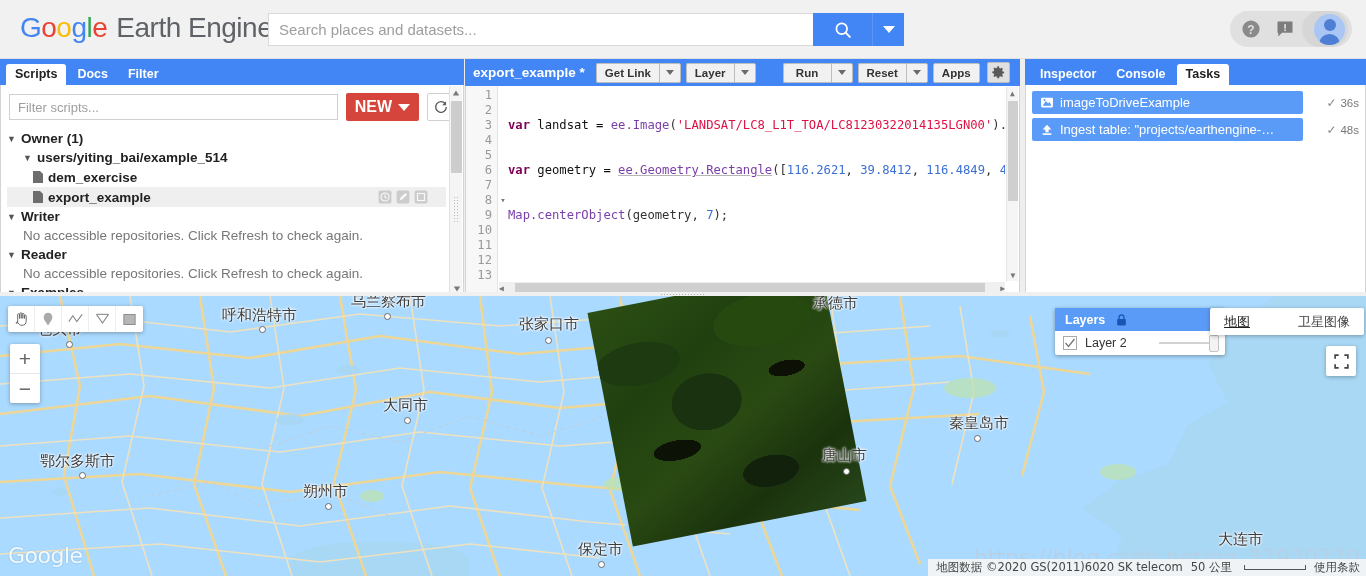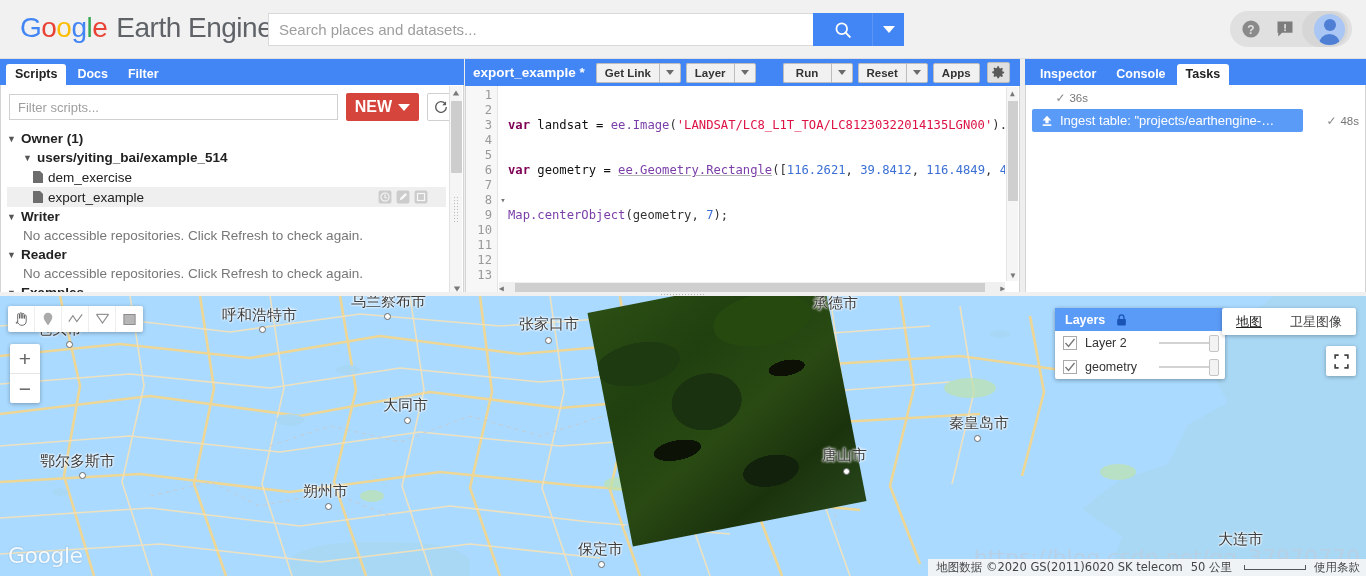--- a/index.html
+++ b/index.html
@@ -83,21 +83,21 @@
     display:flex;align-items:center;justify-content:center;cursor:pointer;
   }
 
   .tree { padding: 2px 0 0 6px; font-size:13.5px; color:#222; }
   .tnode { display:flex; align-items:center; height:19px; }
   .tw { color:#555; font-size:9px; margin-right:5px; }
   .tnode.bold { font-weight:bold; }
   .tnode.lvl1 { padding-left:0px; }
   .tnode.lvl2 { padding-left:16px; }
   .tmsg { padding-left:16px; color:#777; font-size:13.5px; height:19px; line-height:19px;}
-  .filerow { display:flex;align-items:center;height:20px;padding-left:26px;position:relative;width:439px;cursor:pointer;}
+  .filerow { display:flex;align-items:center;height:20px;padding-left:26px;position:relative;width:439px;cursor:pointer;font-weight:bold;}
   .filerow.sel { background:#efefef; }
   .filerow .actions { position:absolute; right:18px; top:2px; display:flex; gap:3px; }
   .act { width:15px;height:15px;display:flex;align-items:center;justify-content:center;opacity:.6;cursor:pointer;}
   .fileicon { width:10px;height:12px;background:#6d6d6d;margin-right:5px;position:relative;
     clip-path: polygon(0 0, 70% 0, 100% 26%, 100% 100%, 0 100%); }
 
   .vscroll { position:absolute; right:1px; top:1px; width:13px; height:209px; background:#f5f5f5; border-left:1px solid #e2e2e2;}
   .vscroll .up, .vscroll .dn { height:13px; display:flex; align-items:center; justify-content:center; cursor:pointer;}
   .vscroll .thumb { position:absolute; top:15px; width:11px; height:72px; background:#cdcdcd; border-radius:1px; left:1px; cursor:pointer;}
   .vscroll .grip { position:absolute; top:110px; left:3px; width:7px; height:28px; cursor:pointer;
@@ -200,21 +200,21 @@
   .layers-panel { position:absolute; right:141px; top:12px; width:170px; background:#fff; box-shadow:0 1px 4px rgba(0,0,0,.35); border-radius:2px; }
   .layers-head { height:23px; background:#5b9bf8; color:#fff; font-weight:bold; font-size:12.5px;
      display:flex; align-items:center; padding:0 10px; gap:10px; }
   .layer-row { height:24px; display:flex; align-items:center; padding:0 6px 0 8px; gap:8px; }
   .lcheck { width:14px;height:14px;border:1px solid #aaa;background:#fff;display:flex;align-items:center;justify-content:center;cursor:pointer;}
   .lname { font-size:12.5px; color:#333; width:66px;}
   .slider { flex:1; height:14px; position:relative; cursor:pointer;}
   .slider::before{content:"";position:absolute;left:0;right:0;top:6px;height:2px;background:#d2d2d2;}
   .slider .knob{position:absolute;right:0;top:-1px;width:10px;height:17px;background:#f3f3f3;border:1px solid #c4c4c4;border-radius:2px;}
 
-  .basemap-btns { position:absolute; right:10px; top:12px; height:27px; background:#fff; box-shadow:0 1px 4px rgba(0,0,0,.3); border-radius:2px; display:flex;}
+  .basemap-btns { position:absolute; right:2px; top:12px; height:27px; background:#fff; box-shadow:0 1px 4px rgba(0,0,0,.3); border-radius:2px; display:flex;gap:20px;}
   .bm { padding:0 14px; height:27px; display:flex; align-items:center; font-size:13px; color:#444; cursor:pointer;
         font-family:"DejaVu Sans", sans-serif; }
   .bm.active { color:#222; text-decoration: underline; }
   .fullscreen-btn { position:absolute; right:10px; top:50px; width:30px;height:30px;background:#fff;border-radius:2px;
       box-shadow:0 1px 4px rgba(0,0,0,.3); display:flex;align-items:center;justify-content:center;cursor:pointer;}
 
   .gmark { position:absolute; left:8px; bottom:8px; font-size:22px; color:#fff; opacity:.85;
       font-family:"DejaVu Sans", sans-serif; letter-spacing:-.5px; text-shadow:0 0 2px rgba(0,0,0,.25); }
   .attrbar { position:absolute; right:0; bottom:0; height:17px; background:rgba(245,245,245,.92);
      display:flex; align-items:center; gap:8px; padding:0 6px 0 8px; font-size:11.5px; color:#444;
@@ -457,20 +457,30 @@
   </div>
 
   <div class="rightpanel">
     <div class="tabbar">
       <div class="tab">Inspector</div>
       <div class="tab">Console</div>
       <div class="tab active">Tasks</div>
     </div>
     <div class="rp-body">
       <div class="taskrow">
+        <div class="taskchip">
+          <span class="ticon">
+            <svg width="14" height="13" viewBox="0 0 24 24">
+                <rect x="1" y="3" width="22" height="18" rx="2" fill="#fff"></rect>
+                <polygon points="4,18 10,9 14,14 17,11 20,18" fill="#5b9bf8"></polygon>
+                <circle cx="7.5" cy="7.5" r="1.8" fill="#5b9bf8"></circle>
+              </svg>
+          </span>
+          <span>imageToDriveExample</span>
+        </div>
         <div class="taskmeta">
           <span class="check">✓</span>
           <span>36s</span>
         </div>
       </div>
       <div class="taskrow">
         <div class="taskchip">
           <span class="ticon">
             <svg width="14" height="13" viewBox="0 0 24 24">
                 <polygon points="12,3 20,12 15,12 15,17 9,17 9,12 4,12" fill="#fff"></polygon>
@@ -617,31 +627,20 @@
         <span class="lcheck">
           <svg width="12" height="12" viewBox="0 0 24 24">
               <polyline points="3,12 9,19 21,4" fill="none" stroke="#777" stroke-width="2.6"></polyline>
             </svg>
         </span>
         <span class="lname">Layer 2</span>
         <span class="slider">
             <span class="knob"></span>
           </span>
       </div>
-      <div class="layer-row">
-        <span class="lcheck">
-          <svg width="12" height="12" viewBox="0 0 24 24">
-              <polyline points="3,12 9,19 21,4" fill="none" stroke="#777" stroke-width="2.6"></polyline>
-            </svg>
-        </span>
-        <span class="lname">geometry</span>
-        <span class="slider">
-            <span class="knob"></span>
-          </span>
-      </div>
     </div>
 
     <div class="basemap-btns">
       <div class="bm active">地图</div>
       <div class="bm">卫星图像</div>
     </div>
 
     <div class="fullscreen-btn">
       <svg width="17" height="17" viewBox="0 0 24 24">
         <g fill="none" stroke="#444" stroke-width="2.4">

